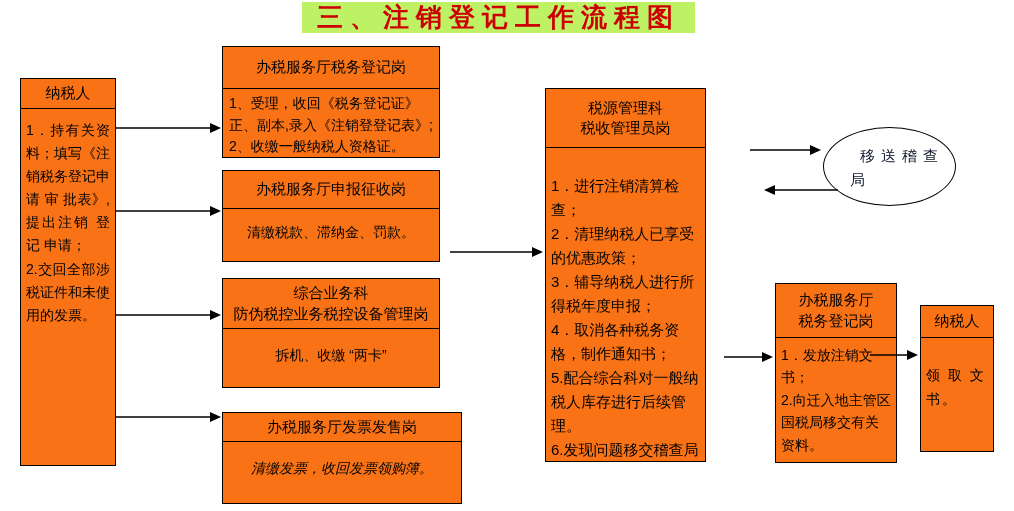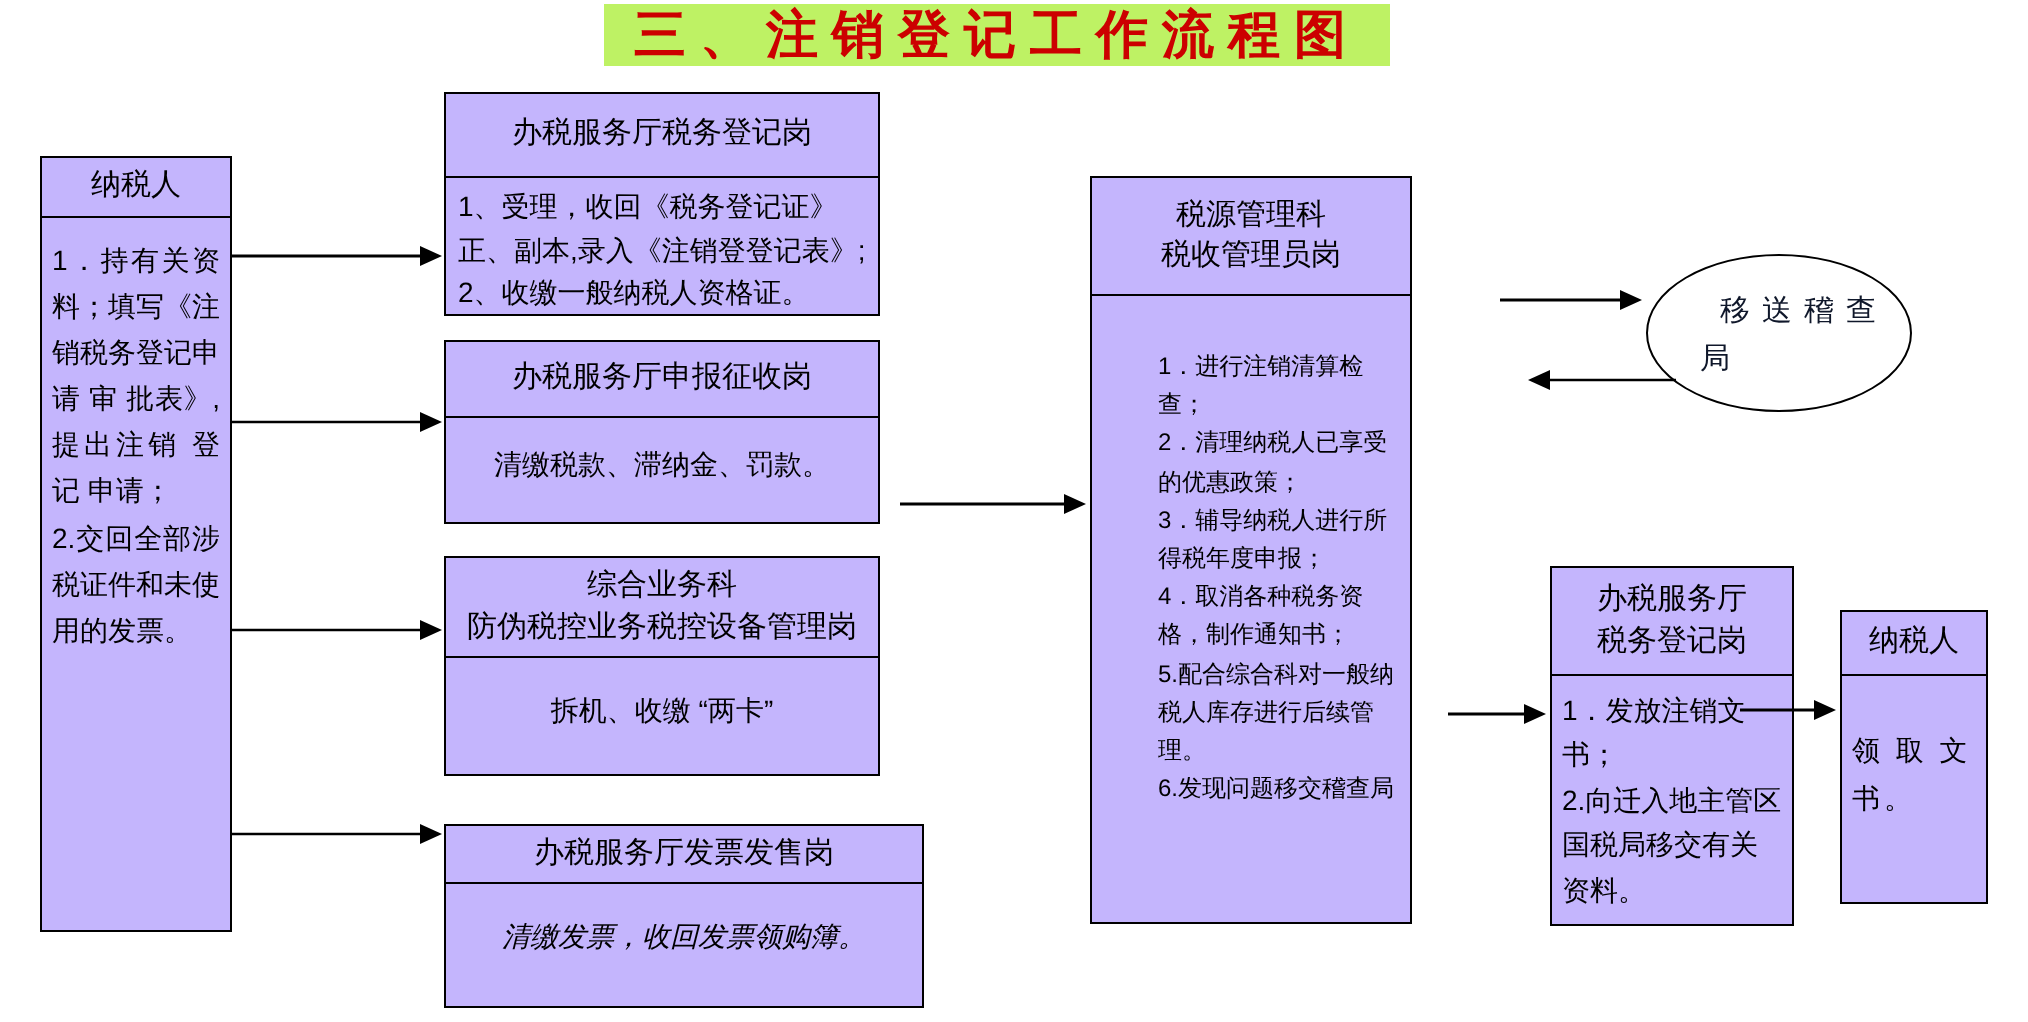--- a/index.html
+++ b/index.html
@@ -22,21 +22,21 @@
     font-weight: bold;
     letter-spacing: 7px;
     text-align: center;
     line-height: 31px;
     font-family: "Liberation Serif", "DejaVu Serif", serif;
     white-space: nowrap;
   }
   .box {
     position: absolute;
     border: 1px solid #000000;
-    background: #c4b5fd;
+    background: #f97316;
     font-size: 14px;
     color: #000000;
   }
   .box-header {
     display: flex;
     align-items: center;
     justify-content: center;
     border-bottom: 1px solid #000000;
     text-align: center;
     white-space: pre-line;
@@ -119,21 +119,21 @@
       <span>办税服务厅发票发售岗</span>
     </div>
     <div class="box-body body-center" style="padding-top:16px;font-style:italic;">清缴发票，收回发票领购簿。</div>
   </div>
 
   <div class="box" style="left:545px; top:88px; width:161px; height:374px;">
     <div class="box-header" style="height:59px;">
       <span>税源管理科
 税收管理员岗</span>
     </div>
-    <div class="box-body body-left" style="padding:26px 5px 6px 5px; font-size:12px; line-height:1.6;margin-left:28px;">1．进行注销清算检查；
+    <div class="box-body body-left" style="padding:26px 5px 6px 5px; font-size:15px; line-height:1.6;">1．进行注销清算检查；
 2．清理纳税人已享受的优惠政策；
 3．辅导纳税人进行所得税年度申报；
 4．取消各种税务资格，制作通知书；
 5.配合综合科对一般纳税人库存进行后续管理。
 6.发现问题移交稽查局</div>
   </div>
 
   <div class="ellipse">
     <div class="ellipse-label">移送稽查局</div>
   </div>

